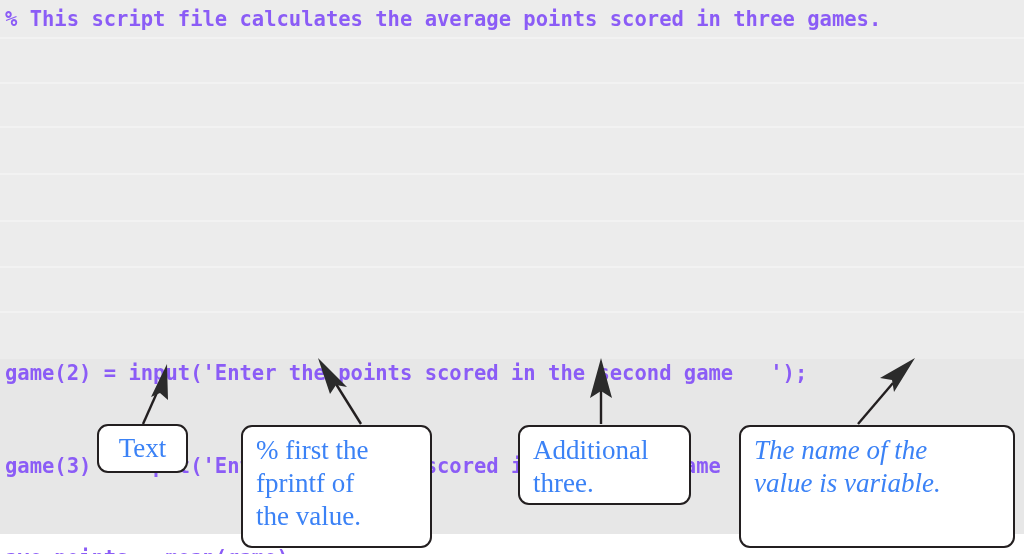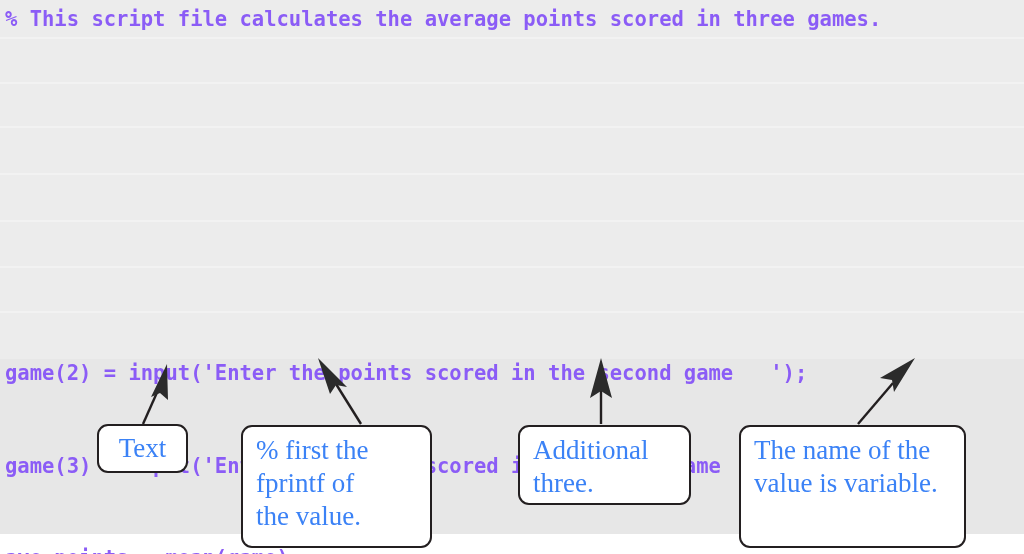--- a/index.html
+++ b/index.html
@@ -142,18 +142,18 @@
     <span class="line">% first the</span>
     <span class="line">fprintf of</span>
     <span class="line">the value.</span>
   </div>
 
   <div class="callout" style="left:518px;top:425px;width:173px;height:80px;">
     <span class="line">Additional</span>
     <span class="line">three.</span>
   </div>
 
-  <div class="callout" style="left:739px;top:425px;width:227px;height:123px;">
+  <div class="callout" style="left:739px;top:425px;width:276px;height:123px;font-style:italic;">
     <span class="line">The name of the</span>
     <span class="line">value is variable.</span>
   </div>
 
 </div>
 
 </body></html>

